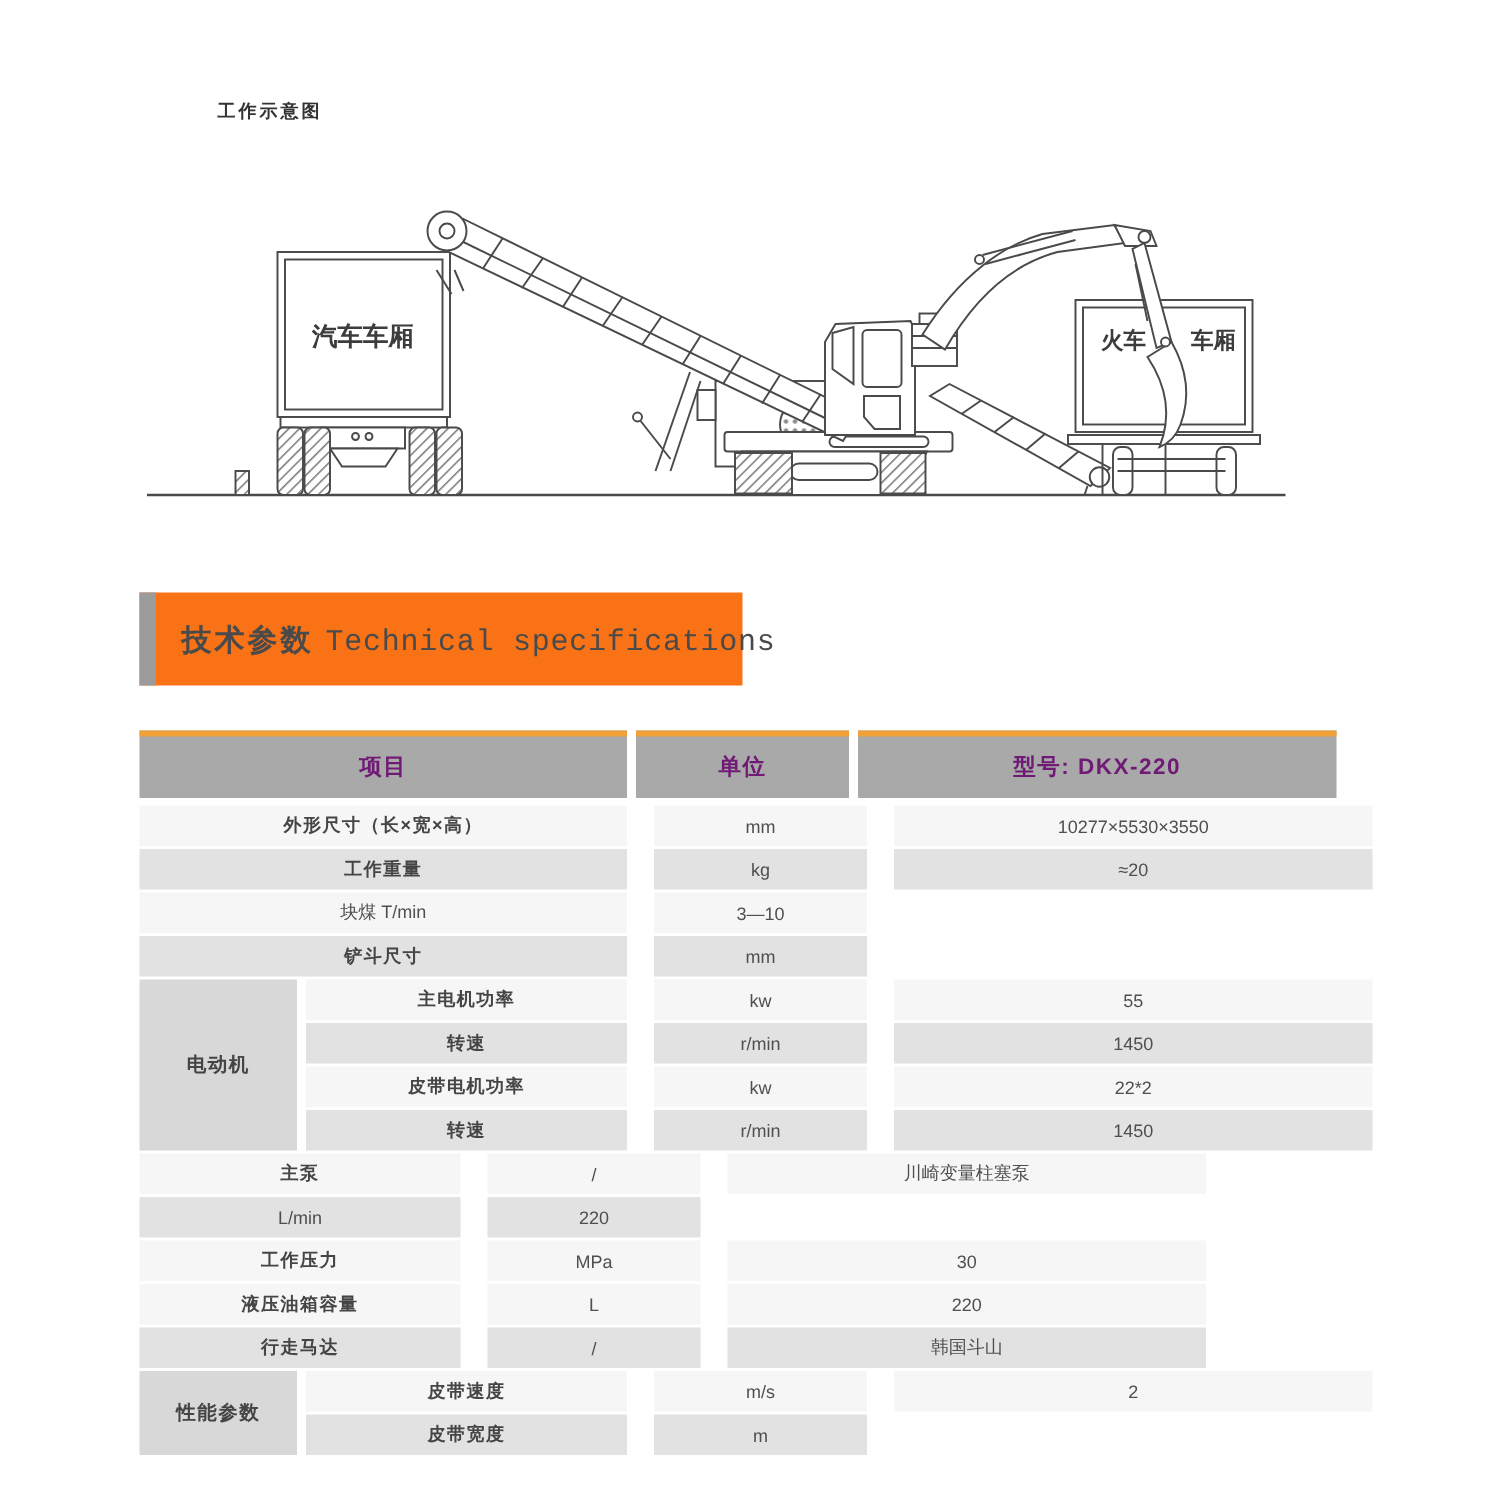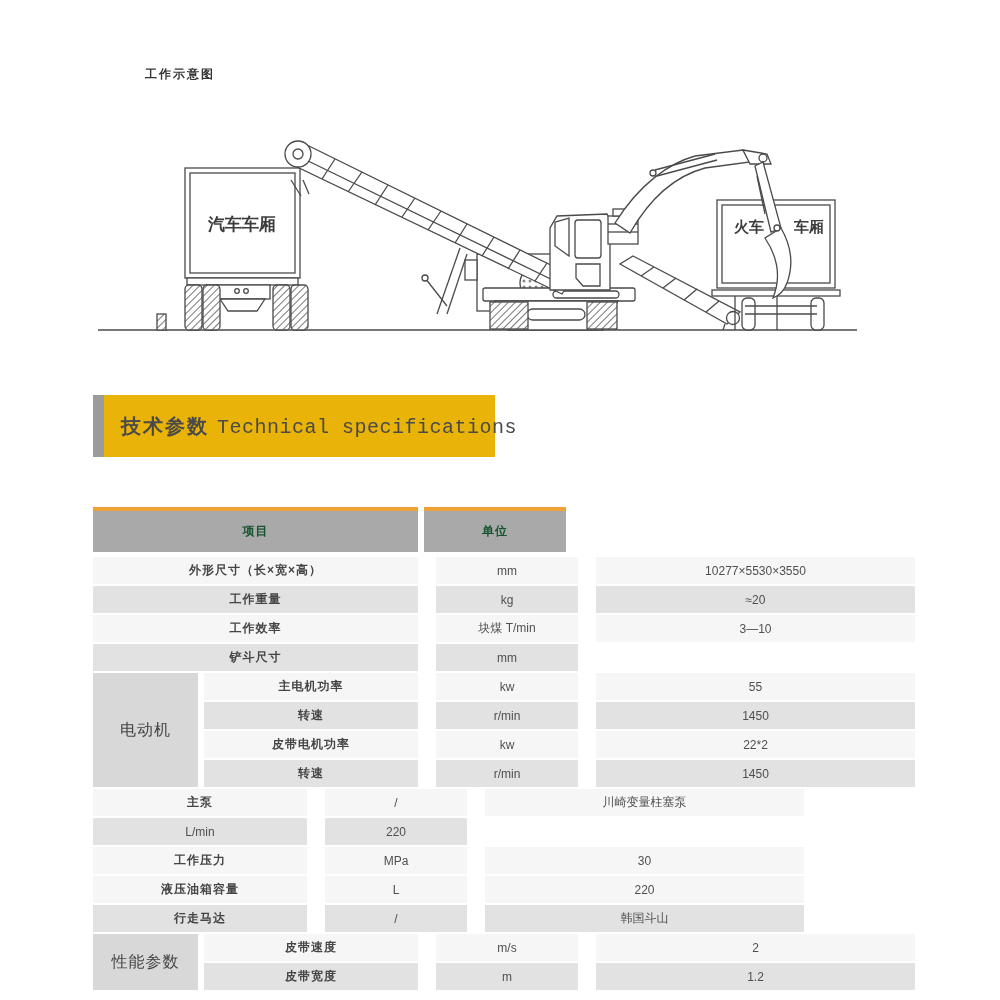--- a/index.html
+++ b/index.html
@@ -8,42 +8,42 @@
   .page{position:relative;width:1000px;height:1000px;background:#fff;}
 
   .page-title{position:absolute;left:145px;top:66px;font-size:12px;font-weight:bold;
               color:#333;letter-spacing:2px;}
 
   .diagram{position:absolute;left:95px;top:128px;width:770px;height:210px;}
   .diagram svg{display:block;}
   .diagram text{font-family:"Liberation Sans","DejaVu Sans",sans-serif;font-weight:bold;fill:#3c3c3c;}
 
   .section-header{position:absolute;left:93px;top:395px;width:402px;height:62px;
-                  background:#eab308;display:flex;align-items:center;}
+                  background:#f97316;display:flex;align-items:center;}
   .accent-bar{width:11px;height:62px;background:var(--bar,#9b9b9b);flex:none;}
   .section-title{margin-left:17px;font-size:20px;color:#4a4a4a;white-space:nowrap;}
   .section-title .zh{font-weight:bold;letter-spacing:2px;}
   .section-title .en{font-family:"Liberation Mono","DejaVu Sans Mono",monospace;
                      font-weight:normal;letter-spacing:0.5px;margin-left:8px;}
 
   .spec-table{position:absolute;left:93px;top:487px;width:798px;}
   .thead{display:grid;grid-template-columns:325px 142px 319px;column-gap:6px;margin-bottom:5px;}
   .th{height:41px;border-top:4px solid var(--orange,#f0a23a);background:var(--headgray,#a9a9a9);
       display:flex;align-items:center;justify-content:center;
-      font-size:12px;font-weight:bold;color:#14532d;letter-spacing:1px;margin-top:20px;}
+      font-size:15px;font-weight:bold;color:#701a75;letter-spacing:1px;}
   .tbody{display:flex;flex-direction:column;gap:2px;}
   .row{display:grid;grid-template-columns:325px 142px 319px;column-gap:18px;height:27px;}
   .row > div{display:flex;align-items:center;justify-content:center;font-size:12px;}
   .row.light > div{background:var(--rowlight,#f6f6f6);}
   .row.dark  > div{background:var(--rowdark,#e2e2e2);}
   .cell-item{font-weight:bold;color:#454545;letter-spacing:1px;}
   .cell-unit,.cell-value{color:#4f4f4f;}
   .group{display:grid;grid-template-columns:105px 687px;column-gap:6px;}
   .group-label{background:var(--groupbg,#d8d8d8);display:flex;align-items:center;justify-content:center;
-               font-size:16px;font-weight:normal;color:#454545;letter-spacing:1px;}
+               font-size:13px;font-weight:bold;color:#454545;letter-spacing:1px;}
   .group-rows{display:flex;flex-direction:column;gap:2px;}
   .group-rows .row{grid-template-columns:214px 142px 319px;}
 </style>
 </head>
 <body>
 
 <div class="page">
 
   <div class="page-title">工作示意图</div>
 
@@ -165,34 +165,34 @@
     <div class="accent-bar"></div>
     <div class="section-title">
       <span class="zh">技术参数</span><span class="en">Technical specifications</span>
     </div>
   </div>
 
   <div class="spec-table">
     <div class="thead">
       <div class="th">项目</div>
       <div class="th">单位</div>
+      <div class="th">型号: DKX-220</div>
     </div>
     <div class="tbody">
         <div class="row light">
           <div class="cell-item">外形尺寸（长×宽×高）</div>
           <div class="cell-unit">mm</div>
           <div class="cell-value">10277×5530×3550</div>
         </div>
         <div class="row dark">
           <div class="cell-item">工作重量</div>
           <div class="cell-unit">kg</div>
           <div class="cell-value">≈20</div>
         </div>
         <div class="row light">
-          <div class="cell-item">工作效率</div>
           <div class="cell-unit">块煤 T/min</div>
           <div class="cell-value">3—10</div>
         </div>
         <div class="row dark">
           <div class="cell-item">铲斗尺寸</div>
           <div class="cell-unit">mm</div>
         </div>
         <div class="group">
           <div class="group-label">电动机</div>
           <div class="group-rows">
@@ -250,20 +250,19 @@
           <div class="group-label">性能参数</div>
           <div class="group-rows">
             <div class="row light">
               <div class="cell-item">皮带速度</div>
               <div class="cell-unit">m/s</div>
               <div class="cell-value">2</div>
             </div>
             <div class="row dark">
               <div class="cell-item">皮带宽度</div>
               <div class="cell-unit">m</div>
-              <div class="cell-value">1.2</div>
             </div>
           </div>
         </div>
       </div>
   </div>
 
 </div>
 
 </body></html>

